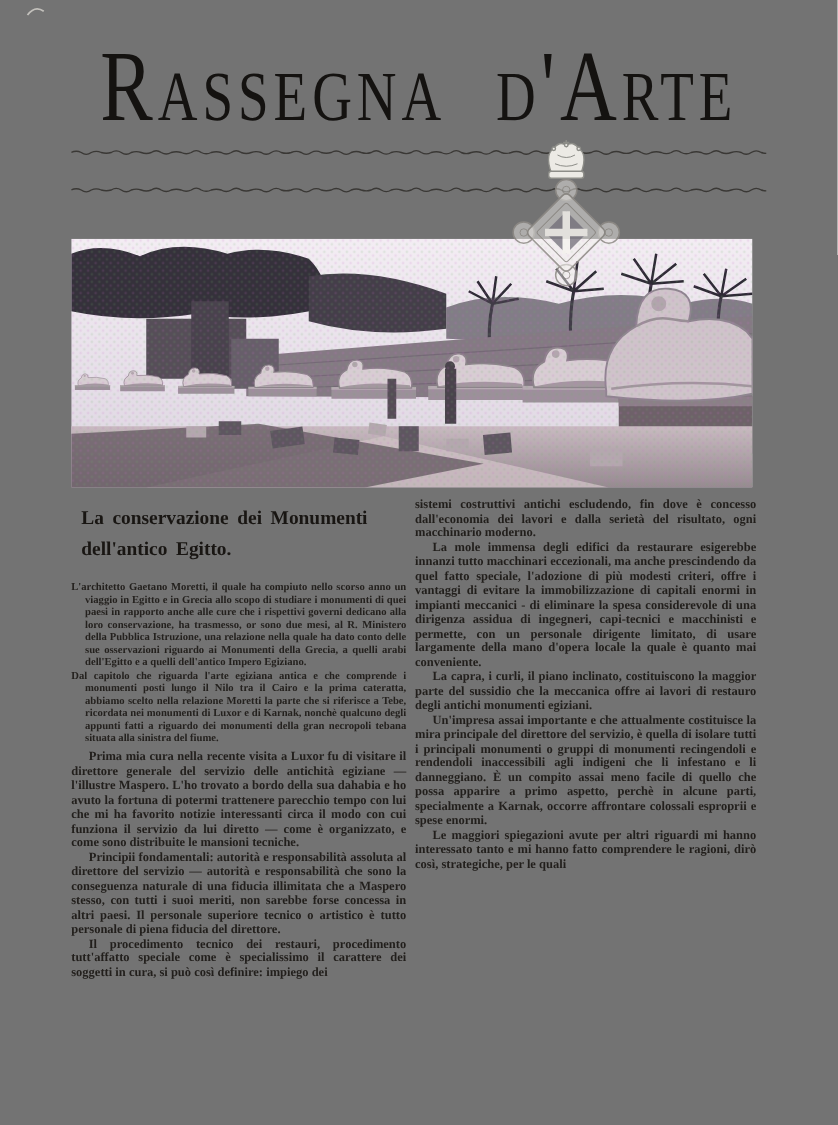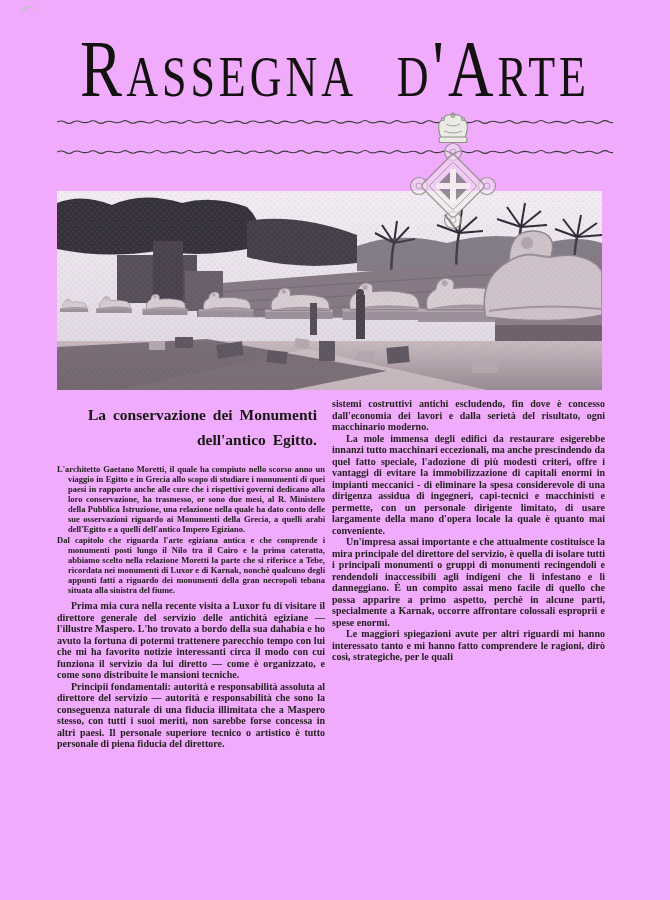--- a/index.html
+++ b/index.html
@@ -1,18 +1,18 @@
 <!DOCTYPE html>
 <html lang="it"><head>
 <meta charset="utf-8">
 <style>
   html,body{margin:0;padding:0;background:#e8e8e6;}
   .page{
     position:relative;width:670px;height:900px;margin:0 auto;
-    background:#f0abfc;overflow:hidden;
+    background:#737373;overflow:hidden;
     font-family:"Liberation Serif","DejaVu Serif",serif;color:#1f1c1a;
   }
   
   .masthead{
     position:absolute;left:0;top:38px;width:670px;height:74px;
     text-align:center;line-height:74px;
   }
   .masthead .mh-text{
     display:inline-block;
     font-variant:small-caps;
@@ -36,21 +36,21 @@
   .crown{position:absolute;left:430px;top:110px;z-index:4;}
   .stamp{position:absolute;left:408px;top:142px;z-index:5;opacity:.85;}
   .pencil-mark{position:absolute;left:20px;top:3px;}
   
   .photo{position:absolute;left:57px;top:191px;width:545px;height:199px;z-index:1;}
   
   .col-left{position:absolute;left:57px;top:398px;width:268px;}
   .col-right{position:absolute;left:332px;top:398px;width:273px;}
   .article-title{
     margin:4px auto 12px auto;max-width:252px;
-    font-size:15.5px;font-weight:bold;line-height:25px;text-align:right;
+    font-size:15.5px;font-weight:bold;line-height:25px;text-align:left;
     word-spacing:3px;color:#191613;
   }
   .intro p{
     margin:0 0 1px 0;font-size:8.5px;font-weight:bold;line-height:10px;
     text-align:justify;text-indent:-11px;padding-left:11px;color:#24211e;
   }
   .intro{margin-bottom:5px;margin-top:12px;}
   .bodytext p{
     margin:0;font-size:10px;font-weight:bold;line-height:11.5px;
     text-align:justify;color:#221f1c;
@@ -207,23 +207,25 @@
 
   <div class="col-left">
     <h1 class="article-title">La conservazione dei Monumenti dell'antico Egitto.</h1>
     <div class="intro">
       <p>L'architetto Gaetano Moretti, il quale ha compiuto nello scorso anno un viaggio in Egitto e in Grecia allo scopo di studiare i monumenti di quei paesi in rapporto anche alle cure che i rispettivi governi dedicano alla loro conservazione, ha trasmesso, or sono due mesi, al R. Ministero della Pubblica Istruzione, una relazione nella quale ha dato conto delle sue osservazioni riguardo ai Monumenti della Grecia, a quelli arabi dell'Egitto e a quelli dell'antico Impero Egiziano.</p>
       <p>Dal capitolo che riguarda l'arte egiziana antica e che comprende i monumenti posti lungo il Nilo tra il Cairo e la prima cateratta, abbiamo scelto nella relazione Moretti la parte che si riferisce a Tebe, ricordata nei monumenti di Luxor e di Karnak, nonchè qualcuno degli appunti fatti a riguardo dei monumenti della gran necropoli tebana situata alla sinistra del fiume.</p>
     </div>
     <div class="bodytext">
       <p class="indent">Prima mia cura nella recente visita a Luxor fu di visitare il direttore generale del servizio delle antichità egiziane — l'illustre Maspero. L'ho trovato a bordo della sua dahabia e ho avuto la fortuna di potermi trattenere parecchio tempo con lui che mi ha favorito notizie interessanti circa il modo con cui funziona il servizio da lui diretto — come è organizzato, e come sono distribuite le mansioni tecniche.</p>
       <p class="indent">Principii fondamentali: autorità e responsabilità assoluta al direttore del servizio — autorità e responsabilità che sono la conseguenza naturale di una fiducia illimitata che a Maspero stesso, con tutti i suoi meriti, non sarebbe forse concessa in altri paesi. Il personale superiore tecnico o artistico è tutto personale di piena fiducia del direttore.</p>
+      <p class="indent">Il procedimento tecnico dei restauri, procedimento tutt'affatto speciale come è specialissimo il carattere dei soggetti in cura, si può così definire: impiego dei</p>
     </div>
   </div>
 
   <div class="col-right bodytext">
     <p>sistemi costruttivi antichi escludendo, fin dove è concesso dall'economia dei lavori e dalla serietà del risultato, ogni macchinario moderno.</p>
     <p class="indent">La mole immensa degli edifici da restaurare esigerebbe innanzi tutto macchinari eccezionali, ma anche prescindendo da quel fatto speciale, l'adozione di più modesti criteri, offre i vantaggi di evitare la immobilizzazione di capitali enormi in impianti meccanici - di eliminare la spesa considerevole di una dirigenza assidua di ingegneri, capi-tecnici e macchinisti e permette, con un personale dirigente limitato, di usare largamente della mano d'opera locale la quale è quanto mai conveniente.</p>
+    <p class="indent">La capra, i curli, il piano inclinato, costituiscono la maggior parte del sussidio che la meccanica offre ai lavori di restauro degli antichi monumenti egiziani.</p>
     <p class="indent">Un'impresa assai importante e che attualmente costituisce la mira principale del direttore del servizio, è quella di isolare tutti i principali monumenti o gruppi di monumenti recingendoli e rendendoli inaccessibili agli indigeni che li infestano e li danneggiano. È un compito assai meno facile di quello che possa apparire a primo aspetto, perchè in alcune parti, specialmente a Karnak, occorre affrontare colossali esproprii e spese enormi.</p>
     <p class="indent">Le maggiori spiegazioni avute per altri riguardi mi hanno interessato tanto e mi hanno fatto comprendere le ragioni, dirò così, strategiche, per le quali</p>
   </div>
 
 </div>
 
 </body></html>

